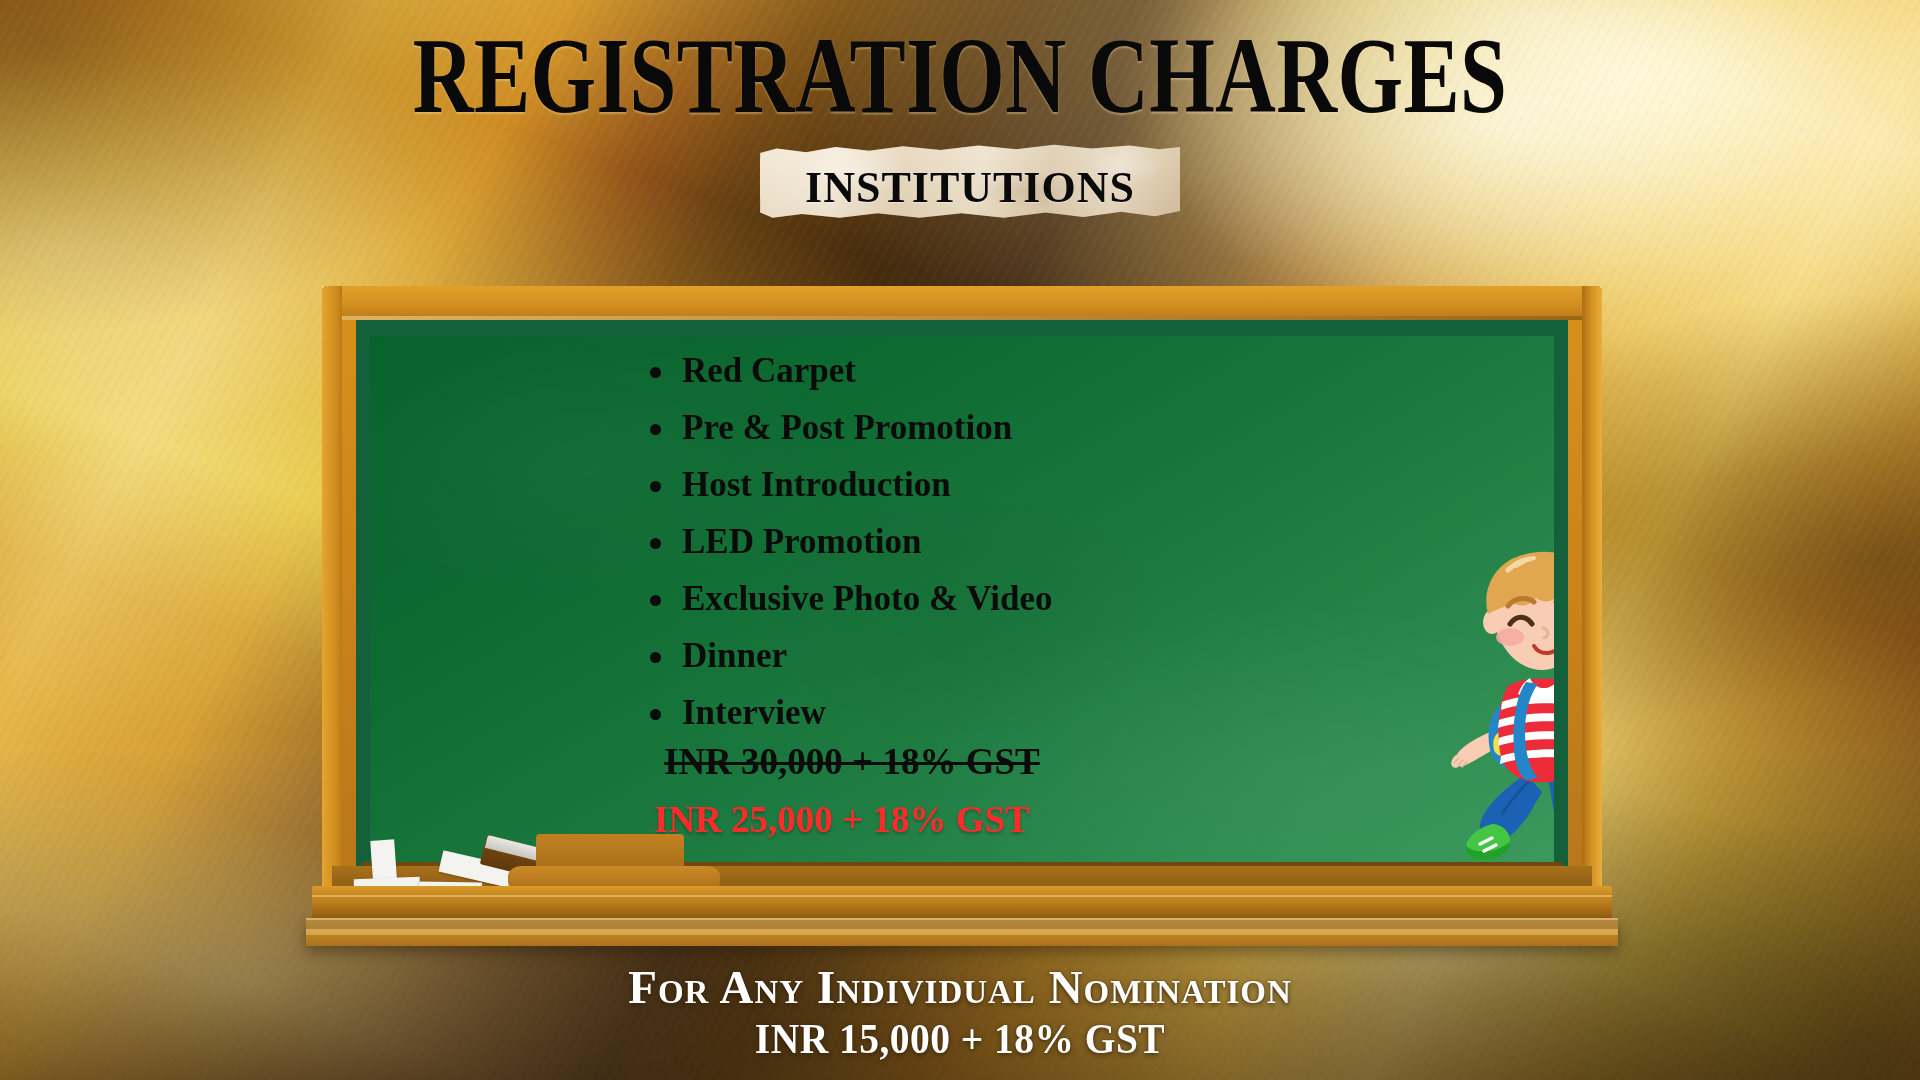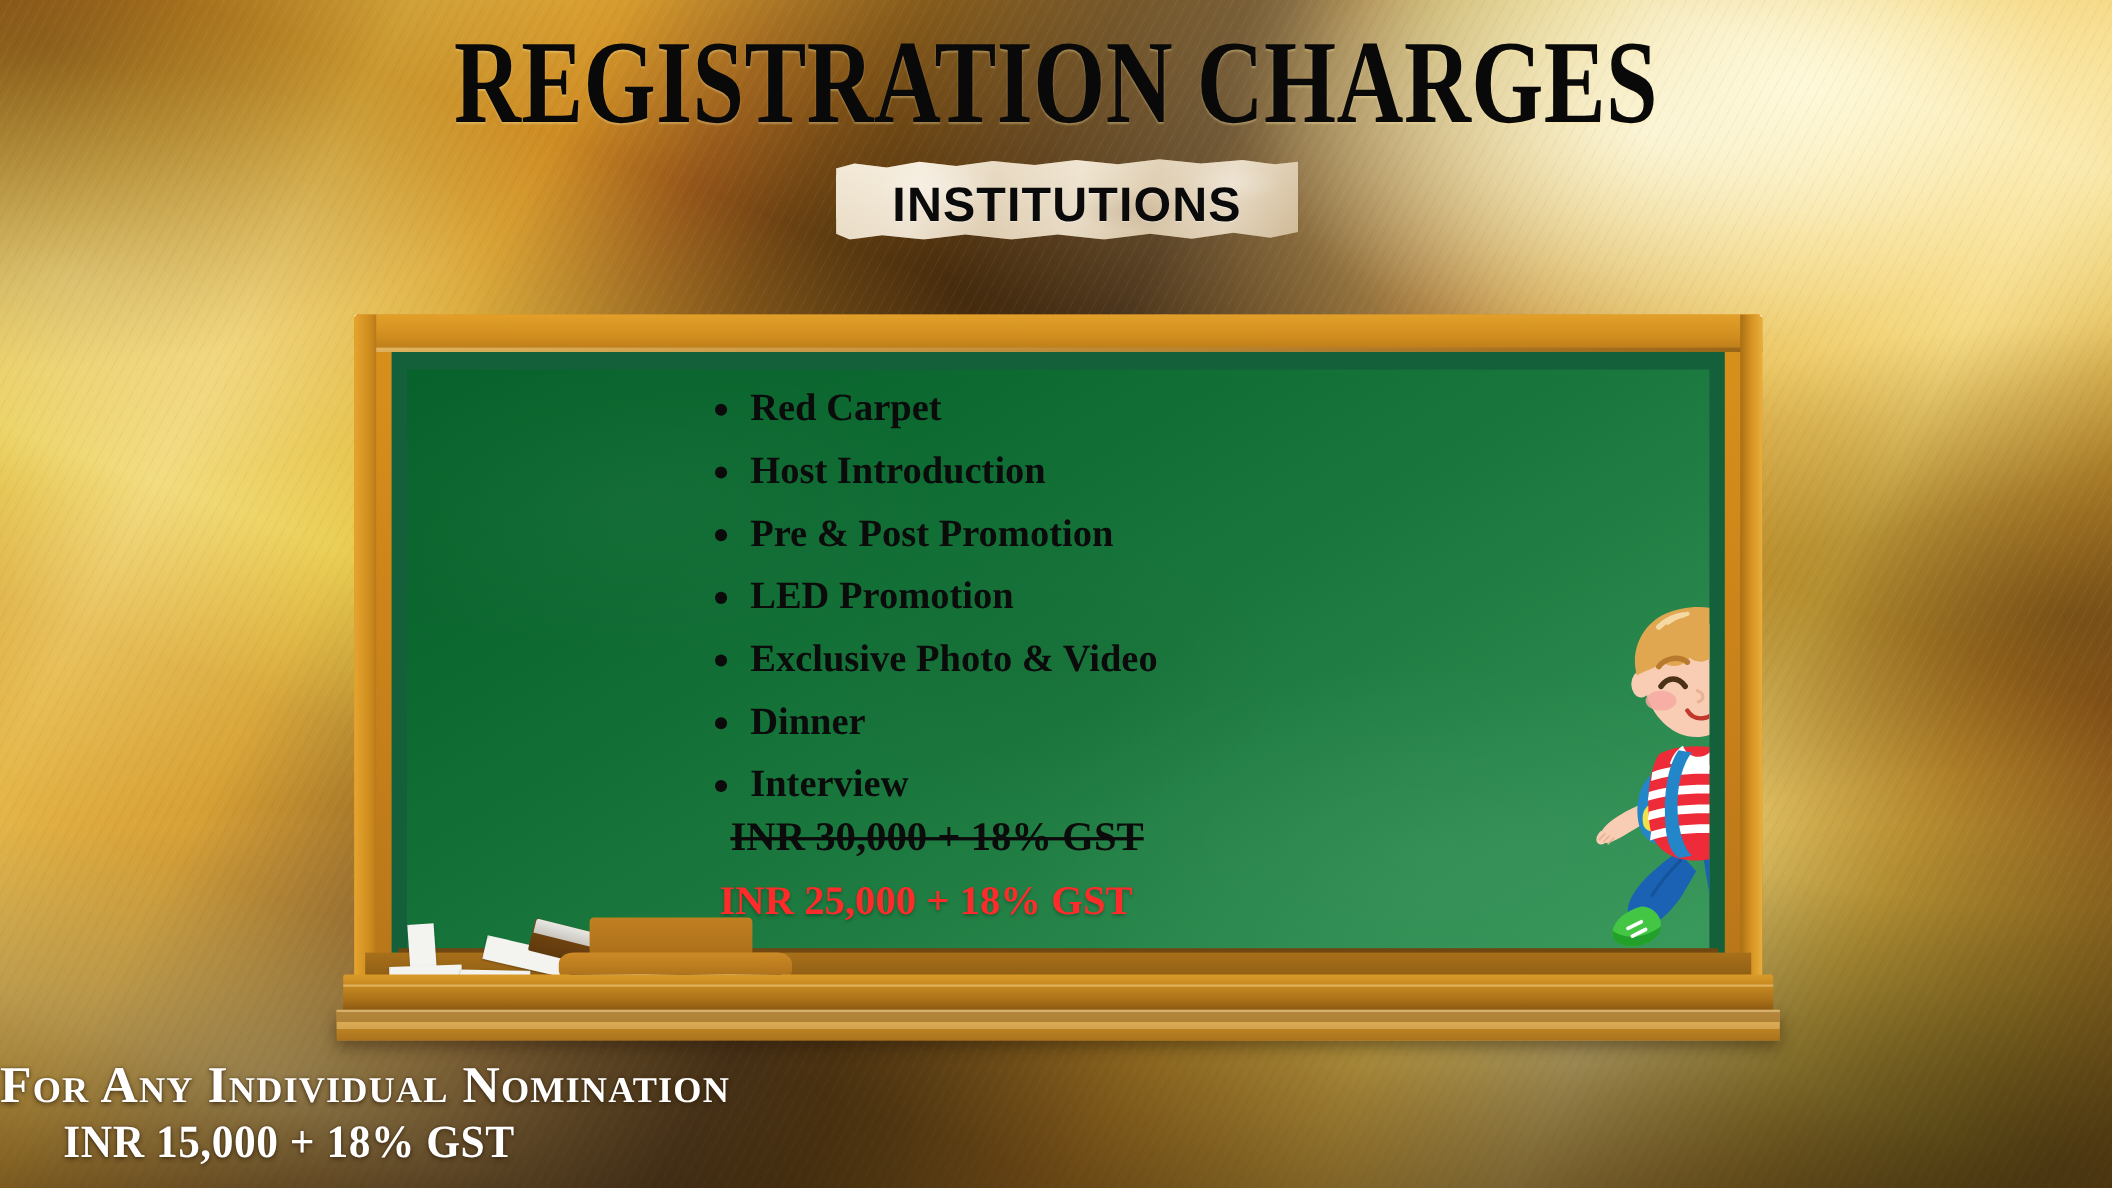--- a/index.html
+++ b/index.html
@@ -126,21 +126,21 @@
       radial-gradient(ellipse 60px 24px at 86% 30%, rgba(255,255,255,.26), transparent 72%);
     clip-path:polygon(
       0% 12%, 4% 6%, 11% 11%, 18% 4%, 26% 9%, 34% 3%, 43% 8%,
       52% 2%, 61% 7%, 70% 1%, 79% 6%, 88% 2%, 95% 7%, 100% 4%,
       100% 88%, 94% 95%, 86% 89%, 77% 96%, 68% 90%, 58% 97%,
       48% 91%, 38% 97%, 28% 91%, 19% 97%, 10% 92%, 3% 97%, 0% 90%);
   }
   #banner-text {
     position:absolute; inset:0;
     display:flex; align-items:center; justify-content:center;
-    font-family:Liberation Sans, sans-serif;
+    font-family:Liberation Serif, serif;
     font-weight:700;
     font-size:44px;
     letter-spacing:1px;
     color:#0a0a0a;
     transform:translateY(5px);
     text-shadow:0 1px 1px rgba(255,255,255,.45);
   }
 
   
   #board-wrap { position:absolute; left:322px; top:286px; width:1280px; height:820px; }
@@ -312,21 +312,21 @@
     position:absolute; left:196px; top:600px; width:192px; height:14px;
     background:linear-gradient(100deg,#111 0%, #f2f2f2 34%, #1a1a1a 52%, #eee 74%, #151515 100%);
     border-radius:0 0 10px 10px;
   }
 
   
   #boy { position:absolute; left:1060px; top:200px; width:230px; height:350px; }
 
   
   #bottom-text {
-    position:absolute; left:0; top:960px; width:1920px; 
+    position:absolute; left:0; top:960px; width:1920px; text-align:center;
   }
   .bt-line1 {
     font-family:"Liberation Serif", serif;
     font-weight:700;
     font-size:47px;
     line-height:54px;
     color:#ffffff;
     font-variant:small-caps;
     letter-spacing:1px;
     text-shadow:0 2px 5px rgba(45,28,8,.70), 0 0 2px rgba(60,40,12,.55);
@@ -371,22 +371,22 @@
       <div class="corner-miter-l"></div>
       <div class="corner-miter-r"></div>
 
       <div class="board-inner-dark"></div>
 
       <div class="board-surface">
         <div class="board-noise"></div>
 
         <ul id="list">
           <li>Red Carpet</li>
+          <li>Pre &amp; Post Promotion</li>
           <li>Host Introduction</li>
-          <li>Pre &amp; Post Promotion</li>
           <li>LED Promotion</li>
           <li>Exclusive Photo &amp; Video</li>
           <li>Dinner</li>
           <li>Interview</li>
         </ul>
 
         <div class="price-old">INR 30,000 + 18% GST</div>
         <div class="price-new">INR 25,000 + 18% GST</div>
 
         <div id="boy">

